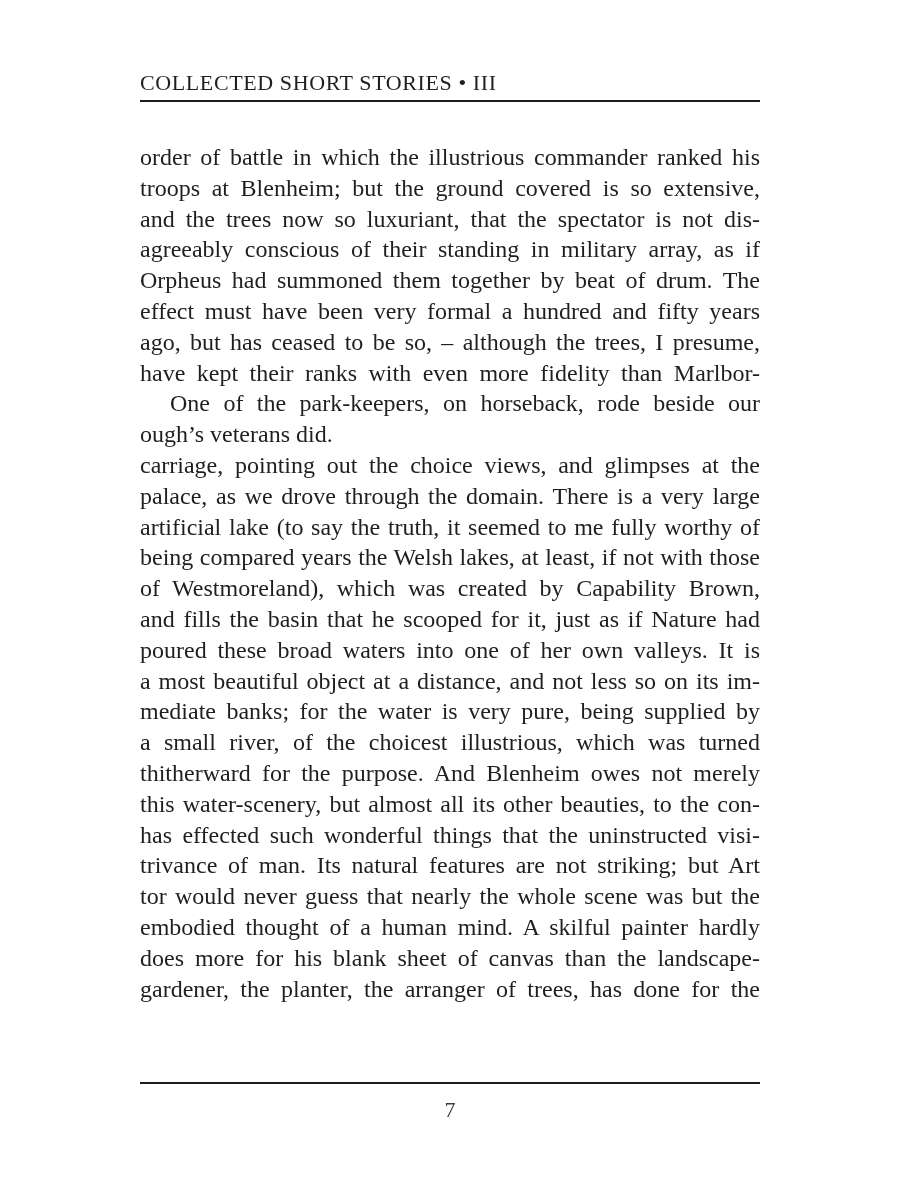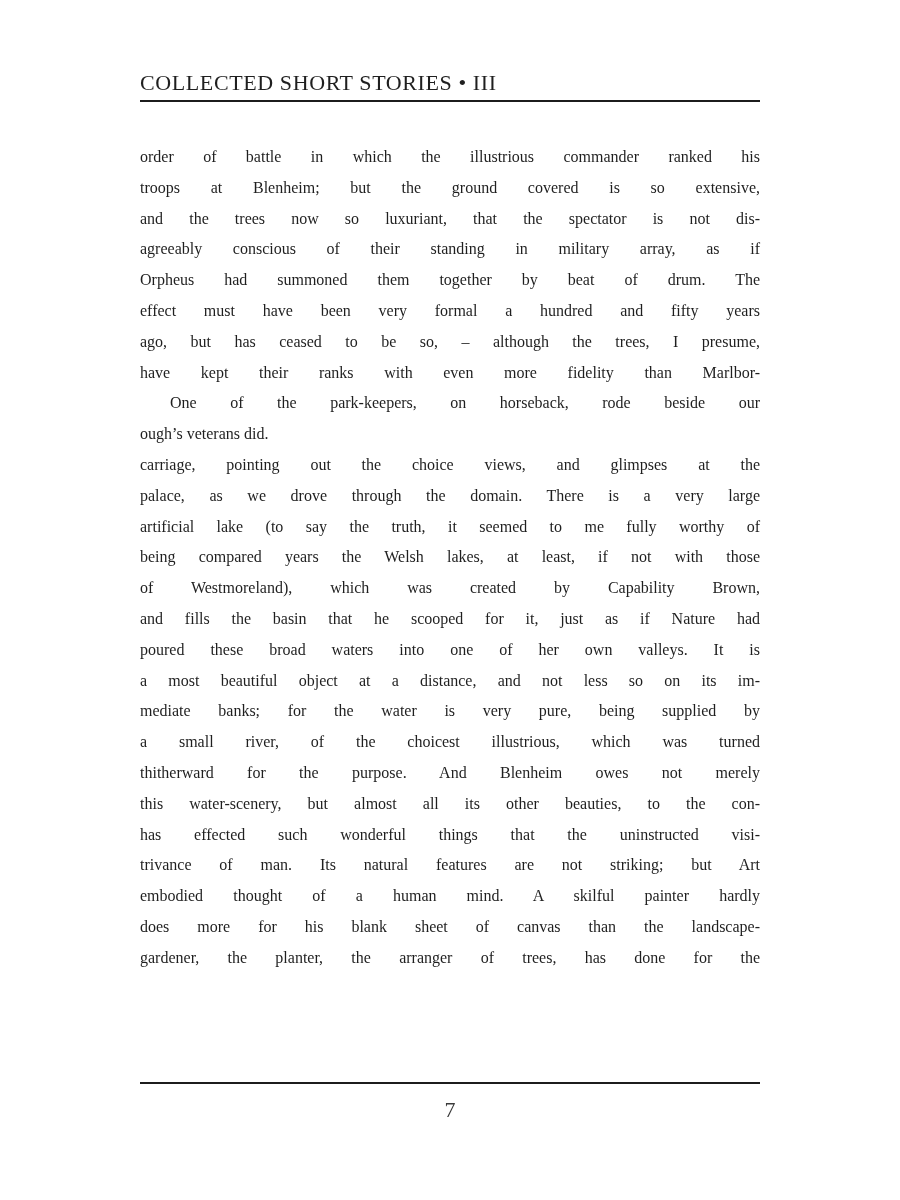--- a/index.html
+++ b/index.html
@@ -40,21 +40,21 @@
     height: 2px;
     background: var(--rule-color);
   }
   .header-rule { top: 100px; }
   .footer-rule { top: 1082px; }
   .body-text {
     position: absolute;
     left: 140px;
     width: 620px;
     top: 142px;
-    font-size: 16px;
+    font-size: 24px;
     line-height: 30.8px;
   }
   .line {
     text-align: justify;
     text-align-last: justify;
   }
   .line.para-end {
     text-align-last: left;
   }
   .line.indent {
@@ -98,20 +98,21 @@
       <div class="line">of Westmoreland), which was created by Capability Brown,</div>
       <div class="line">and fills the basin that he scooped for it, just as if Nature had</div>
       <div class="line">poured these broad waters into one of her own valleys. It is</div>
       <div class="line">a most beautiful object at a distance, and not less so on its im-</div>
       <div class="line">mediate banks; for the water is very pure, being supplied by</div>
       <div class="line">a small river, of the choicest illustrious, which was turned</div>
       <div class="line">thitherward for the purpose. And Blenheim owes not merely</div>
       <div class="line">this water-scenery, but almost all its other beauties, to the con-</div>
       <div class="line">has effected such wonderful things that the uninstructed visi-</div>
       <div class="line">trivance of man. Its natural features are not striking; but Art</div>
+      <div class="line">tor would never guess that nearly the whole scene was but the</div>
       <div class="line">embodied thought of a human mind. A skilful painter hardly</div>
       <div class="line">does more for his blank sheet of canvas than the landscape-</div>
       <div class="line">gardener, the planter, the arranger of trees, has done for the</div>
     </div>
 
   <div class="rule footer-rule"></div>
 
   <div class="page-number">7</div>
 
 </div>

